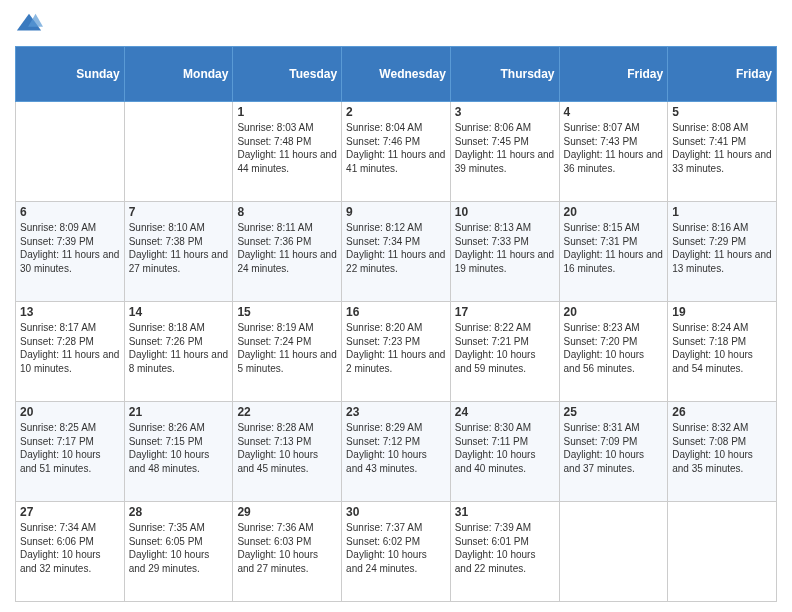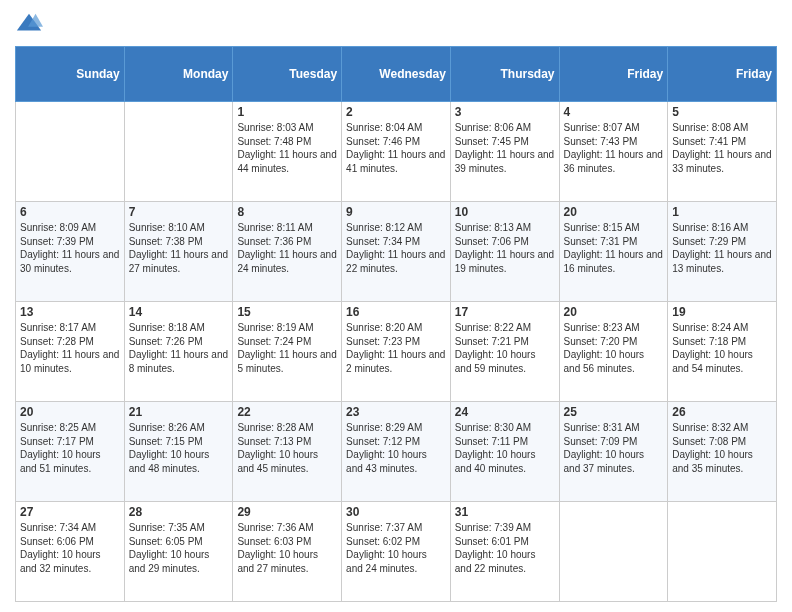--- a/index.html
+++ b/index.html
@@ -186,21 +186,21 @@
           </td>
           <td>
             <span class="day-number">9</span>
             <div class="day-info">Sunrise: 8:12 AM
 Sunset: 7:34 PM
 Daylight: 11 hours and 22 minutes.</div>
           </td>
           <td>
             <span class="day-number">10</span>
             <div class="day-info">Sunrise: 8:13 AM
-Sunset: 7:06 PM
+Sunset: 7:33 PM
 Daylight: 11 hours and 19 minutes.</div>
           </td>
           <td>
             <span class="day-number">20</span>
             <div class="day-info">Sunrise: 8:15 AM
 Sunset: 7:31 PM
 Daylight: 11 hours and 16 minutes.</div>
           </td>
           <td>
             <span class="day-number">1</span>

